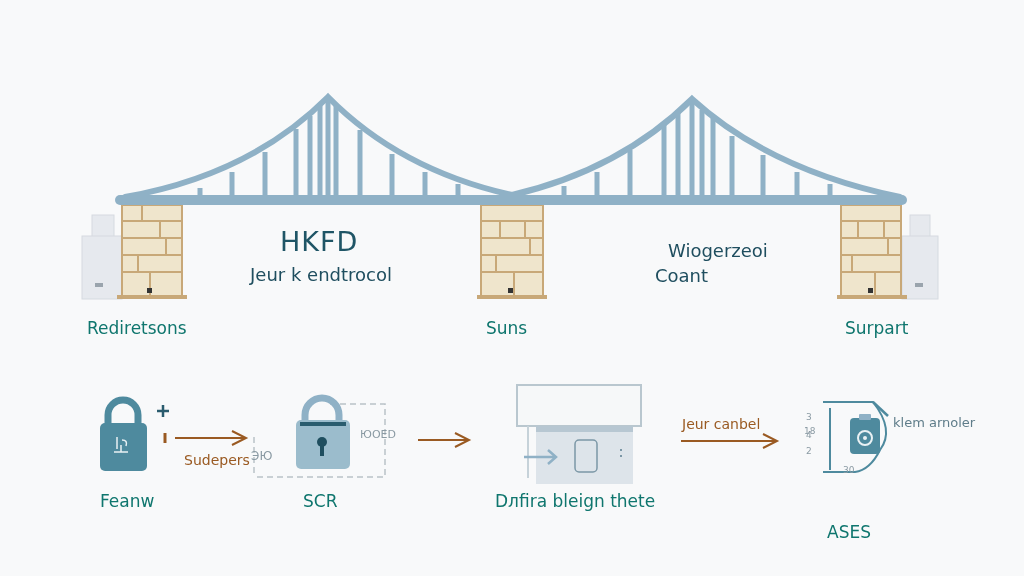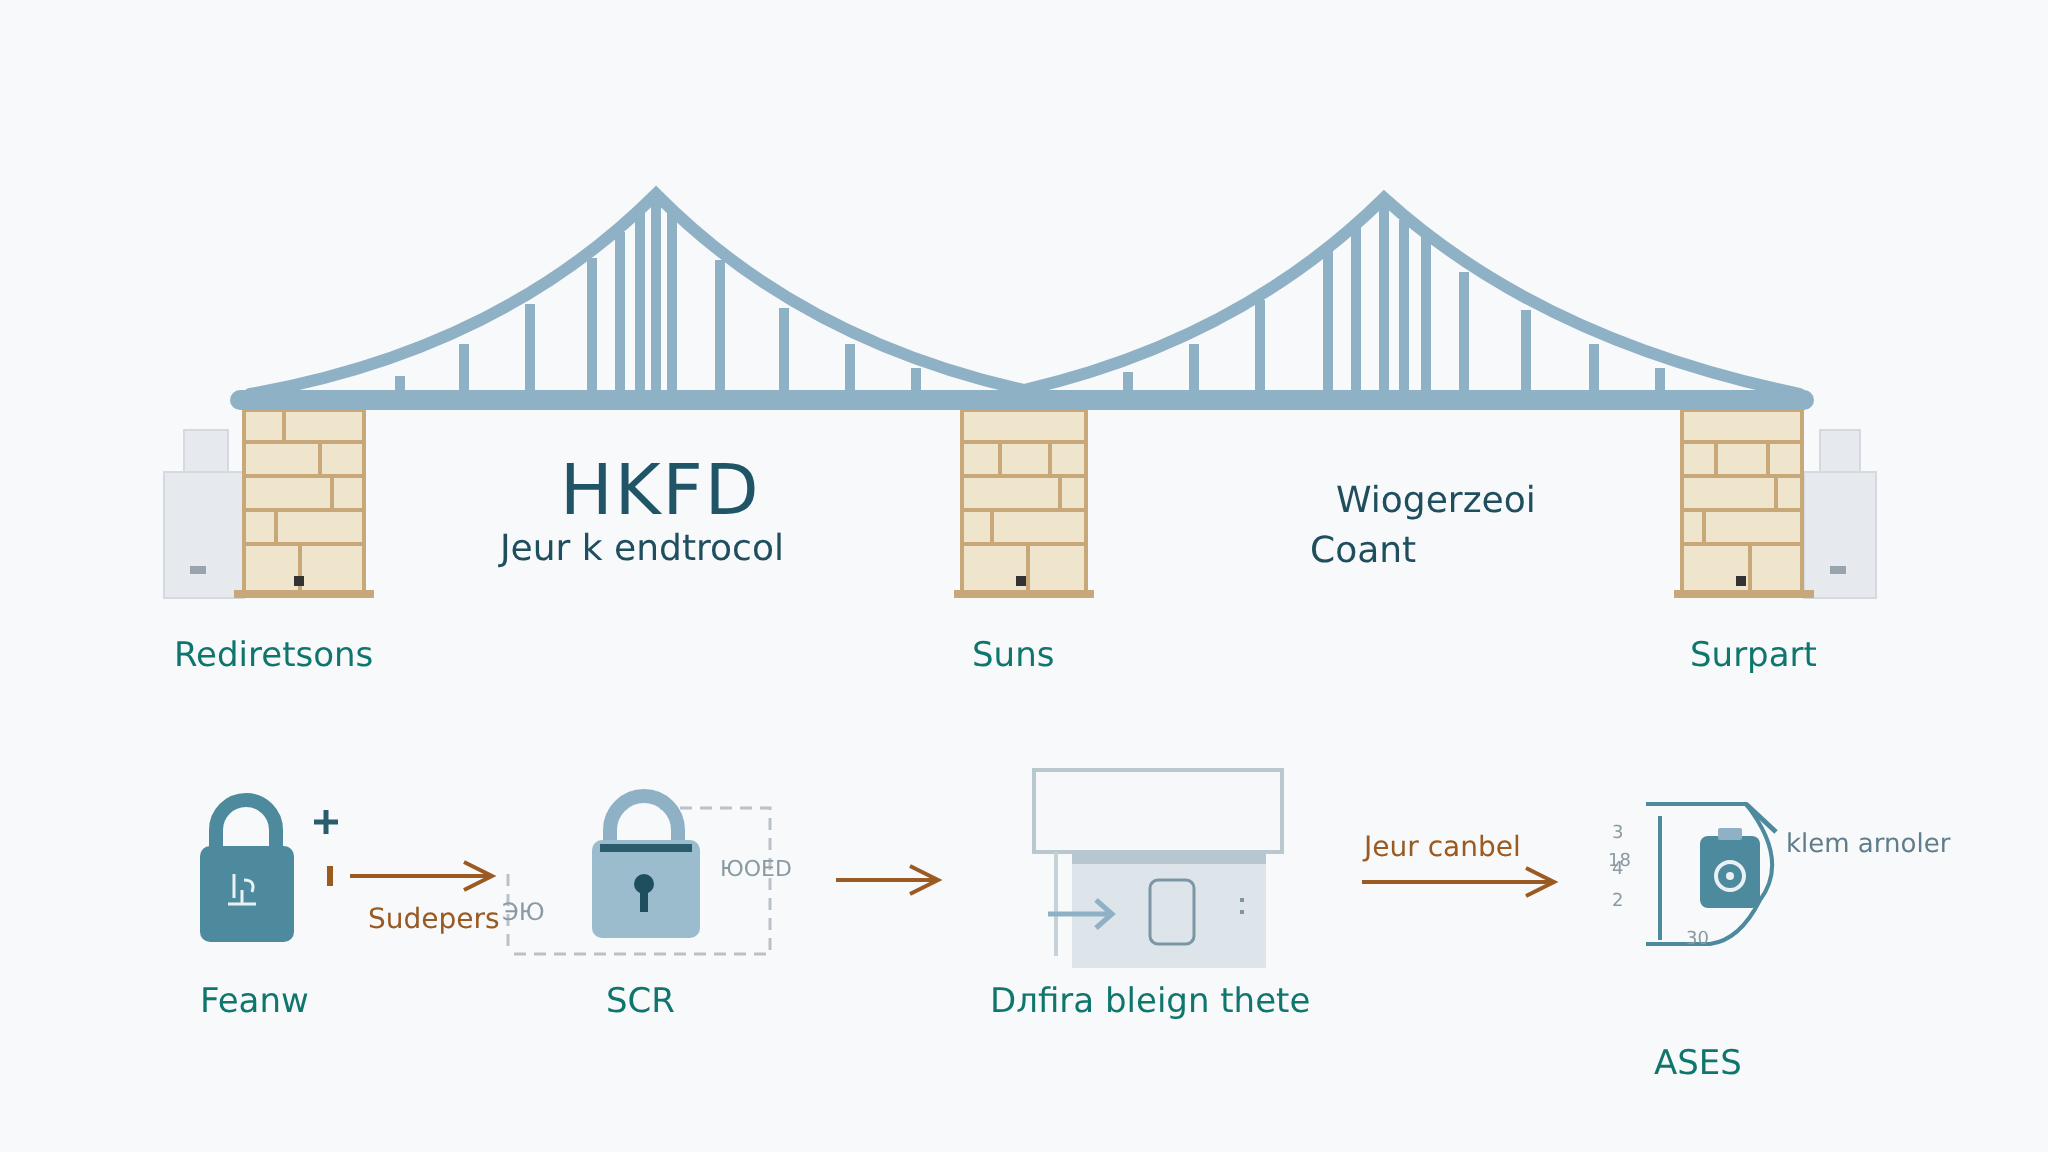--- a/index.html
+++ b/index.html
@@ -1,19 +1,19 @@
 <!DOCTYPE html>
 <html><head>
 <meta charset="utf-8">
 <style>
   html, body { margin:0; padding:0; }
   body { width:1024px; height:576px; background:#f8f9fa; position:relative; overflow:hidden; font-family:"DejaVu Sans", sans-serif; }
   .abs { position:absolute; }
   .label { color:#0f766e; font-size:17px; white-space:nowrap; }
-  .title { color:#1f5566; font-size:35px; letter-spacing:1px; }
+  .title { color:#1f5566; font-size:27px; letter-spacing:1px; }
   .sub { color:#1f4e5f; font-size:18px; }
   .orange { color:#9a5a22; }
   .grey { color:#8a9aa3; }
   svg { position:absolute; left:0; top:0; }
 </style>
 </head>
 <body>
 
 <svg width="1024" height="576" viewBox="0 0 1024 576">
 

